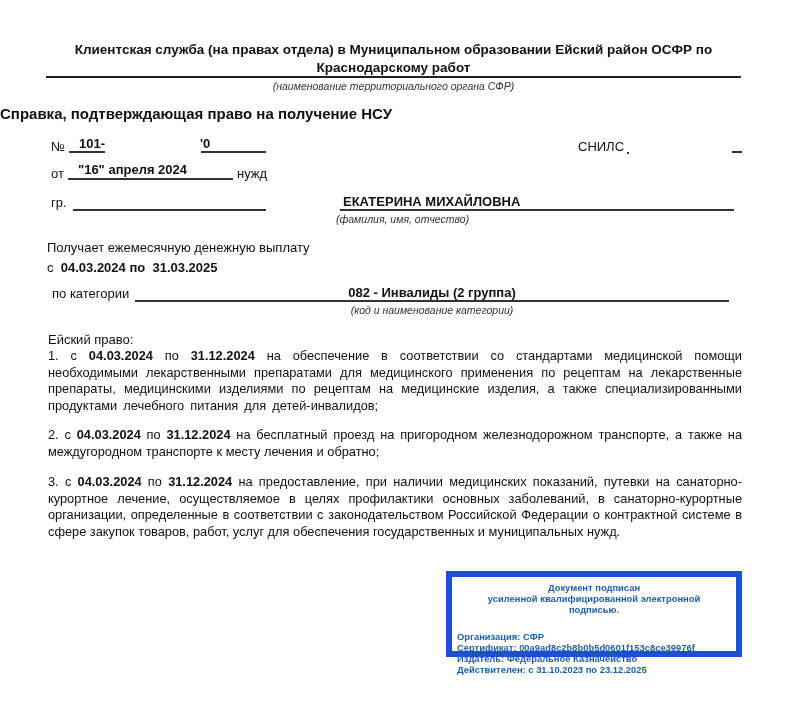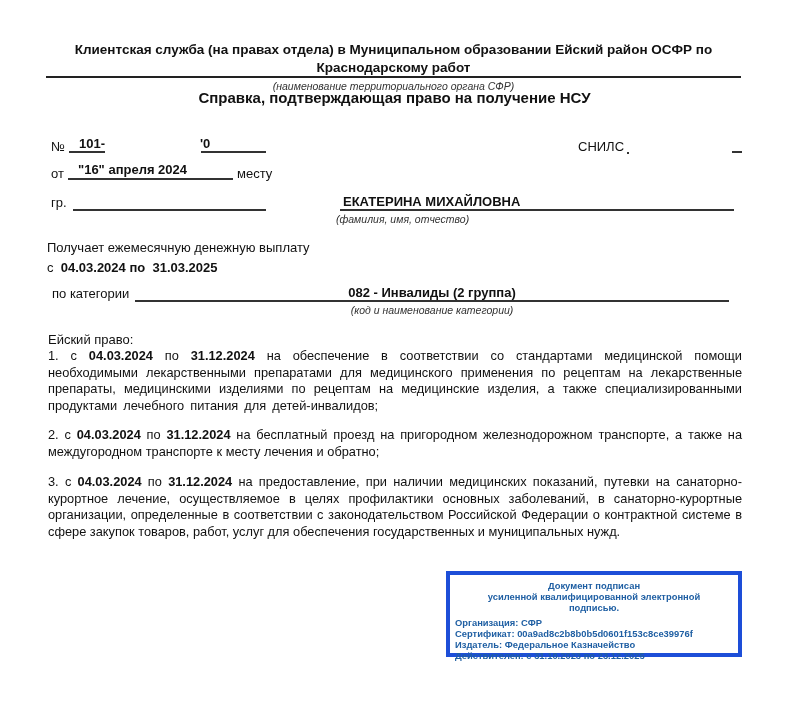--- a/index.html
+++ b/index.html
@@ -11,38 +11,38 @@
     .org-title {
       left: 46px; width: 695px; top: 41px; text-align: center;
       font-size: 13.5px; font-weight: bold; line-height: 18px;
     }
     .hline { position: absolute; background: #222; height: 1.5px; }
     .caption {
       font-size: 10.5px; font-style: italic; color: #333;
       text-align: center;
     }
     .doc-title {
-      left: 0; width: 789px; top: 89px; text-align: center;
+      left: 0; width: 789px; top: 105px; 
       font-size: 15px; font-weight: bold;
     }
     .lbl { font-size: 13px; }
     .bold { font-weight: bold; }
     .fieldline { position: absolute; height: 1.5px; background: #333; }
     .para {
       left: 48px; width: 694px; font-size: 12.8px; line-height: 16.5px;
       text-align: justify;
     }
     .para b { font-weight: bold; }
     .stamp {
       left: 446px; top: 571px; width: 296px; height: 86px;
-      border: 4px solid #1d4ed8; box-sizing: border-box;
+      border: 6px solid #1d4ed8; box-sizing: border-box;
       color: #1f5fa3; font-size: 9.4px; font-weight: bold; line-height: 11px;
     }
     .stamp .head { text-align: center; margin-top: 5px; }
-    .stamp .body { margin-left: 5px; margin-top: 4px; }
+    .stamp .body { margin-left: 5px; margin-top: 16px; }
   </style>
 </head>
 <body>
 
 <div class="abs org-title">Клиентская служба (на правах отдела) в Муниципальном образовании Ейский район ОСФР по Краснодарскому работ</div>
 <div class="hline" style="left:46px; top:76px; width:695px;"></div>
 <div class="abs caption" style="left:46px; width:695px; top:80px;">(наименование территориального органа СФР)</div>
 <div class="abs doc-title">Справка, подтверждающая право на получение НСУ</div>
 
 <div class="abs lbl" style="left:51px; top:139px;">№</div>
@@ -51,21 +51,21 @@
 <div class="fieldline" style="left:69px; top:151px; width:36px;"></div>
 <div class="fieldline" style="left:201px; top:151px; width:65px;"></div>
 
 <div class="abs lbl" style="left:578px; top:139px;">СНИЛС</div>
 <div class="fieldline" style="left:627px; top:152px; width:2px;"></div>
 <div class="fieldline" style="left:732px; top:151px; width:10px;"></div>
 
 <div class="abs lbl" style="left:51px; top:166px;">от</div>
 <div class="abs lbl bold" style="left:78px; top:162px;">"16" апреля 2024</div>
 <div class="fieldline" style="left:68px; top:178px; width:165px;"></div>
-<div class="abs lbl" style="left:237px; top:166px;">месту</div>
+<div class="abs lbl" style="left:237px; top:166px;">нужд</div>
 
 <div class="abs lbl" style="left:51px; top:195px;">гр.</div>
 <div class="fieldline" style="left:73px; top:209px; width:193px;"></div>
 <div class="abs lbl bold" style="left:343px; top:194px;">ЕКАТЕРИНА МИХАЙЛОВНА</div>
 <div class="fieldline" style="left:340px; top:209px; width:394px;"></div>
 <div class="abs caption" style="left:336px; top:213px; text-align:left;">(фамилия, имя, отчество)</div>
 
 <div class="abs lbl" style="left:47px; top:240px;">Получает ежемесячную денежную выплату</div>
 <div class="abs lbl" style="left:47px; top:260px;">
   <span>с</span>&nbsp;

